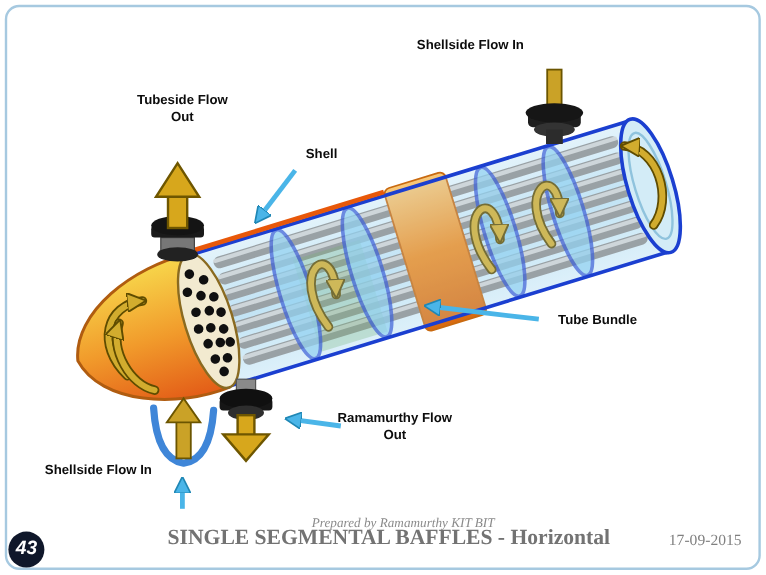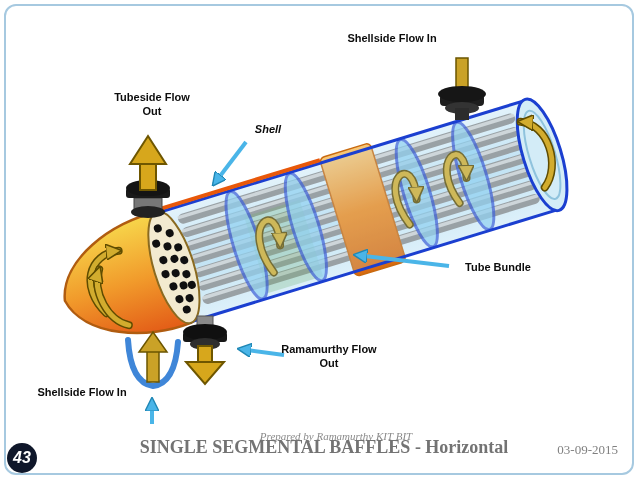--- a/index.html
+++ b/index.html
@@ -10,22 +10,22 @@
   .frame{
     position:absolute;left:4px;top:4px;right:4px;bottom:4px;
     border:2px solid #a6c9e0;border-radius:12px;z-index:0;
   }
   svg.diagram{position:absolute;left:0;top:0;z-index:1;}
   .lbl{
     position:absolute;font-weight:bold;font-size:11px;color:#0c0c0c;
     text-align:center;line-height:1.25;z-index:2;
   }
   .lbl-shellside-in{left:344px;top:32px;width:96px;}
-  .lbl-tubeside-out{left:104px;top:78px;width:96px;margin-top:13px;}
-  .lbl-shell{left:240px;top:123px;width:56px;font-style:italic;}
+  .lbl-tubeside-out{left:104px;top:78px;width:96px;}
+  .lbl-shell{left:240px;top:123px;width:56px;}
   .lbl-tube-bundle{left:452px;top:261px;width:92px;text-align:center;}
   .lbl-shellside-out{left:281px;top:343px;width:96px;}
   .lbl-tubeside-in{left:36px;top:386px;width:92px;}
   .watermark{
     position:absolute;left:0;right:0;top:430px;text-align:center;z-index:2;
     font-family:"Liberation Serif",serif;font-style:italic;font-size:11px;color:#8a8a8a;padding-left:34px;
   }
   .title{
     position:absolute;left:60px;right:50px;top:437px;text-align:center;z-index:3;
     font-family:"Liberation Serif",serif;font-weight:bold;font-size:18px;color:#737373;
@@ -200,13 +200,13 @@
 <div class="lbl lbl-shellside-in">Shellside Flow In</div>
 <div class="lbl lbl-tubeside-out">Tubeside Flow Out</div>
 <div class="lbl lbl-shell">Shell</div>
 <div class="lbl lbl-tube-bundle">Tube Bundle</div>
 <div class="lbl lbl-shellside-out">Ramamurthy Flow Out</div>
 <div class="lbl lbl-tubeside-in">Shellside Flow In</div>
 
 <div class="watermark">Prepared by Ramamurthy KIT BIT</div>
 <div class="title">SINGLE SEGMENTAL BAFFLES - Horizontal</div>
 <div class="badge">43</div>
-<div class="date">03-09-2015</div>
+<div class="date">17-09-2015</div>
 
 </body></html>

